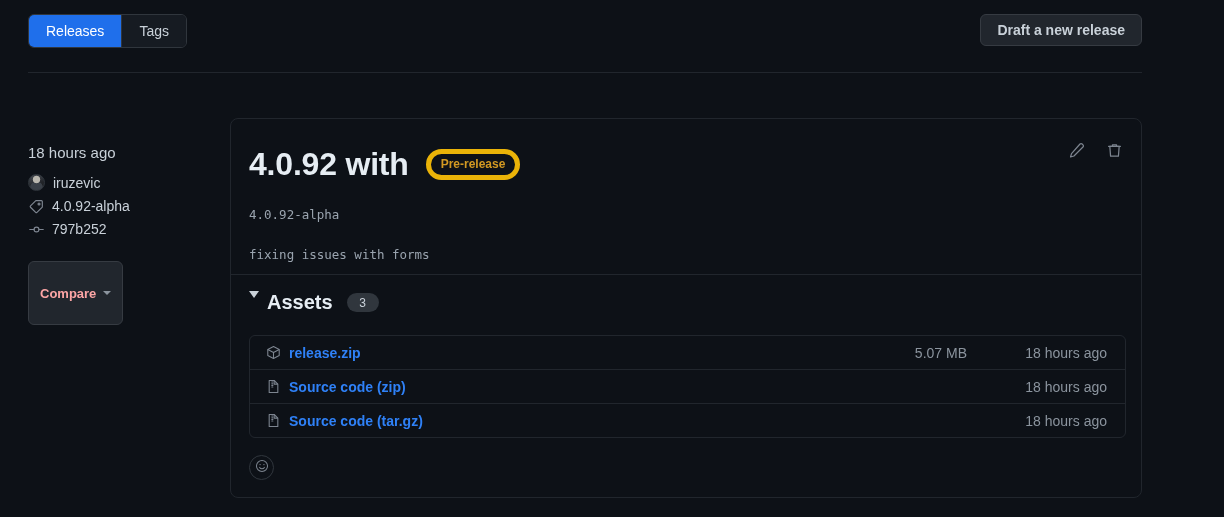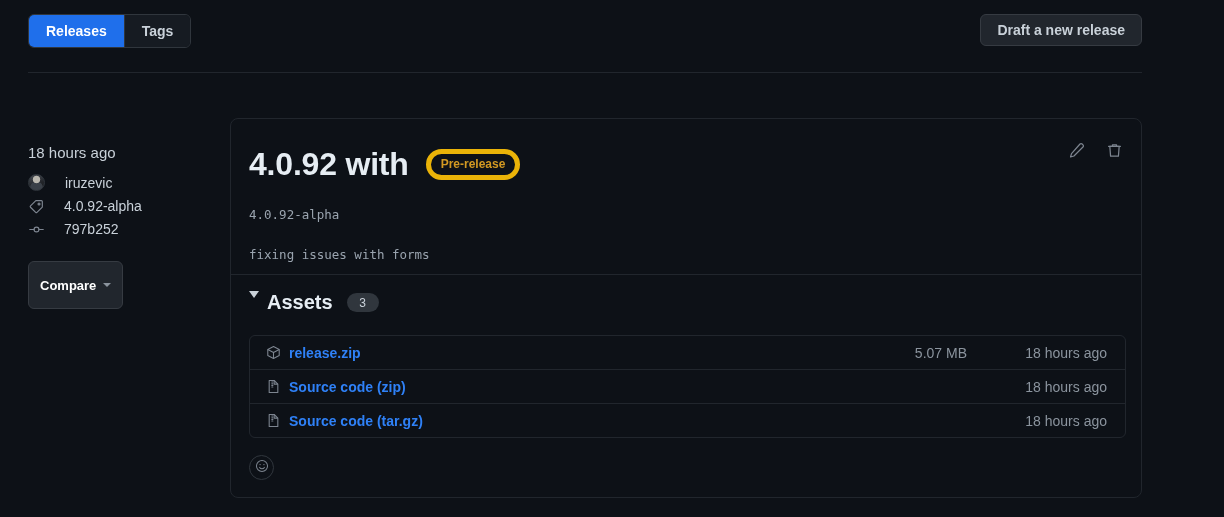--- a/index.html
+++ b/index.html
@@ -38,21 +38,21 @@
     border-radius: 6px;
     overflow: hidden;
     height: 32px;
   }
   .seg-btn {
     display: flex;
     align-items: center;
     justify-content: center;
     padding: 0 17px;
     font-size: 14px;
-    font-weight: 700;
+    font-weight: 400;
     line-height: 30px;
     color: #c9d1d9;
     background: #161b22;
     cursor: pointer;
     border: none;
     user-select: none;
   }
   .seg-btn.active {
     background: #1f6feb;
     color: #ffffff;
@@ -131,21 +131,21 @@
   }
   .side-date {
     font-size: 15px;
     color: #c9d1d9;
     font-weight: 400;
     margin-bottom: 13px;
   }
   .side-row {
     display: flex;
     align-items: center;
-    gap: 20px;
+    gap: 8px;
     margin-bottom: 7px;
     font-size: 14px;
     color: #c9d1d9;
   }
   .side-row .ic {
     width: 16px;
     height: 16px;
     display: flex;
     align-items: center;
     justify-content: center;
@@ -164,27 +164,27 @@
     border: 1px solid #30363d;
     box-sizing: border-box;
   }
   .side-link { color: #c9d1d9; text-decoration: none; cursor: pointer; }
   .btn-compare {
     margin-top: 17px;
     background: #21262d;
     border: 1px solid #363b42;
     border-radius: 6px;
     height: 30px;
-    padding: 8px 11px;
+    padding: 16px 11px;
     display: inline-flex;
     align-items: center;
     gap: 7px;
     font-size: 13px;
     font-weight: 600;
-    color: #ffffff;
+    color: #fca5a5;
     cursor: pointer;
   }
   .caret {
     width: 0; height: 0;
     border-left: 4px solid transparent;
     border-right: 4px solid transparent;
     border-top: 4px solid #8b949e;
   }
 
   

